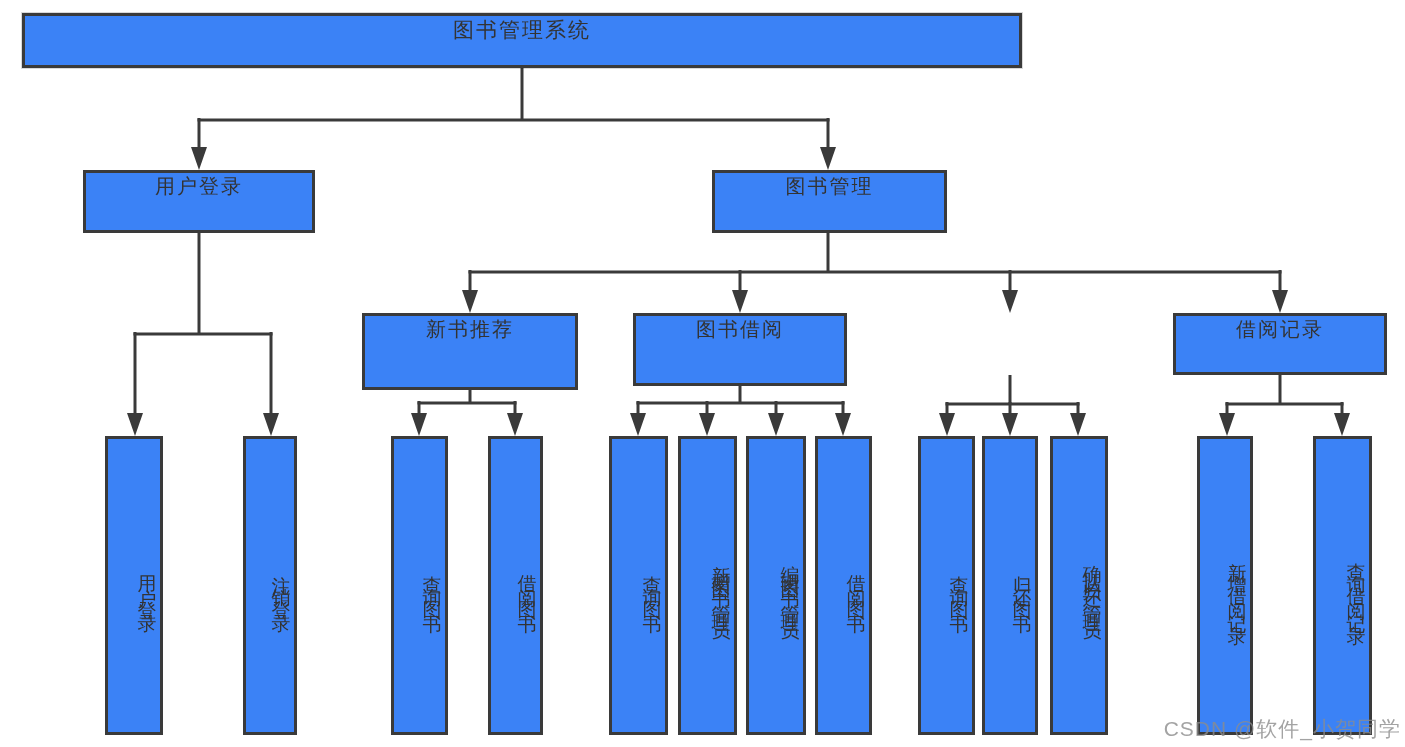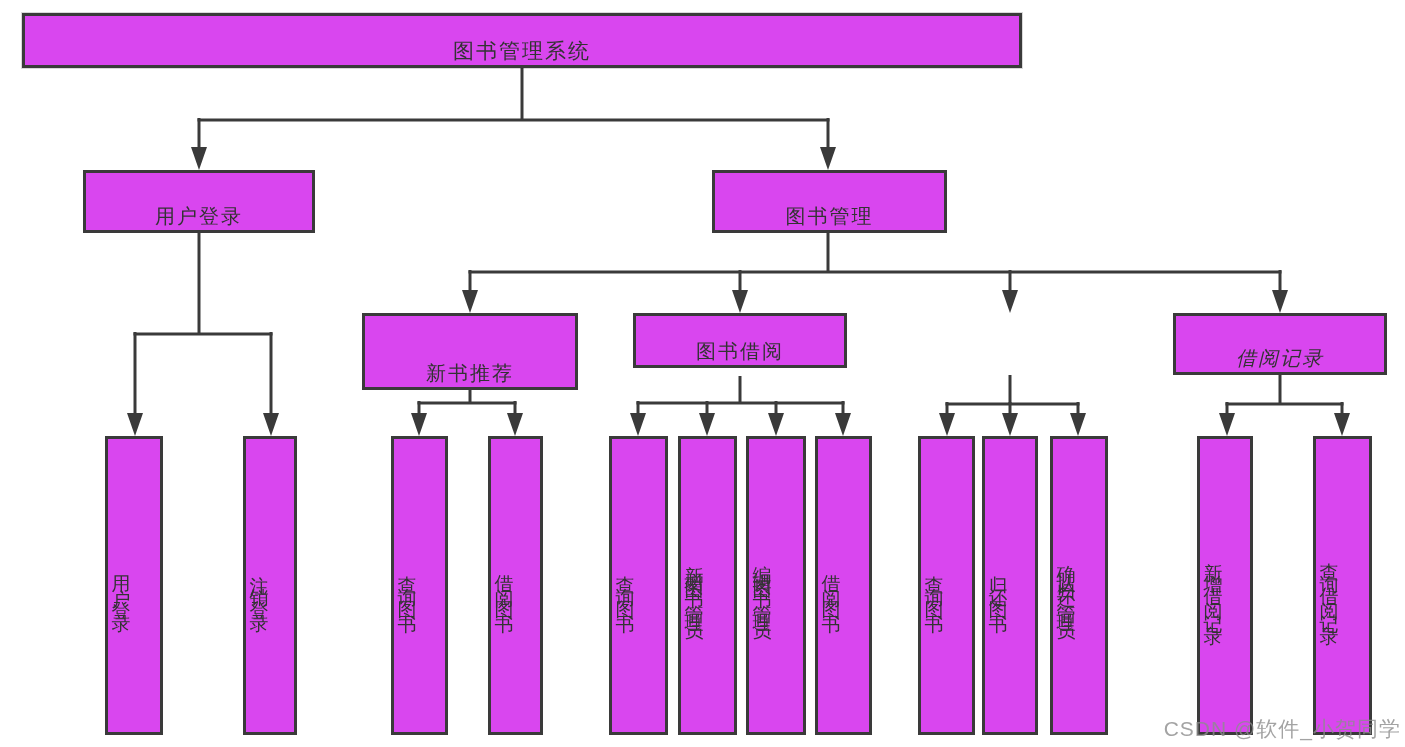--- a/index.html
+++ b/index.html
@@ -17,23 +17,23 @@
   }
   .stage svg.connectors {
     position: absolute;
     left: 0; top: 0;
     width: 1405px; height: 747px;
   }
   .node {
     position: absolute;
     box-sizing: border-box;
     border: 3px solid #3a3a3a;
-    background: #d946ef;
+    background: #3b82f6;
     display: flex;
-    align-items: flex-end;
+    align-items: flex-start;
     justify-content: center;
     color: #333333;
     font-size: 20px;
     letter-spacing: 2px;
     white-space: nowrap;
   }
   .node.root {
     box-shadow: 0 0 0 1px rgba(0,0,0,0.15);
     font-size: 21px;
   }
@@ -138,24 +138,24 @@
   <div class="node" style="left:83px; top:170px; width:232px; height:63px;">
     <span>用户登录</span>
   </div>
   <div class="node" style="left:712px; top:170px; width:235px; height:63px;">
     <span>图书管理</span>
   </div>
 
   <div class="node" style="left:362px; top:313px; width:216px; height:77px;">
     <span>新书推荐</span>
   </div>
-  <div class="node" style="left:633px; top:313px; width:214px; height:55px;">
+  <div class="node" style="left:633px; top:313px; width:214px; height:73px;">
     <span>图书借阅</span>
   </div>
-  <div class="node" style="left:1173px; top:313px; width:214px; height:62px;font-style:italic;">
+  <div class="node" style="left:1173px; top:313px; width:214px; height:62px;">
     <span>借阅记录</span>
   </div>
 
   <div class="node v" style="left:105px; top:436px; width:58px; height:299px;">
     <span>用户登录</span>
   </div>
   <div class="node v" style="left:243px; top:436px; width:54px; height:299px;">
     <span>注销登录</span>
   </div>
 

